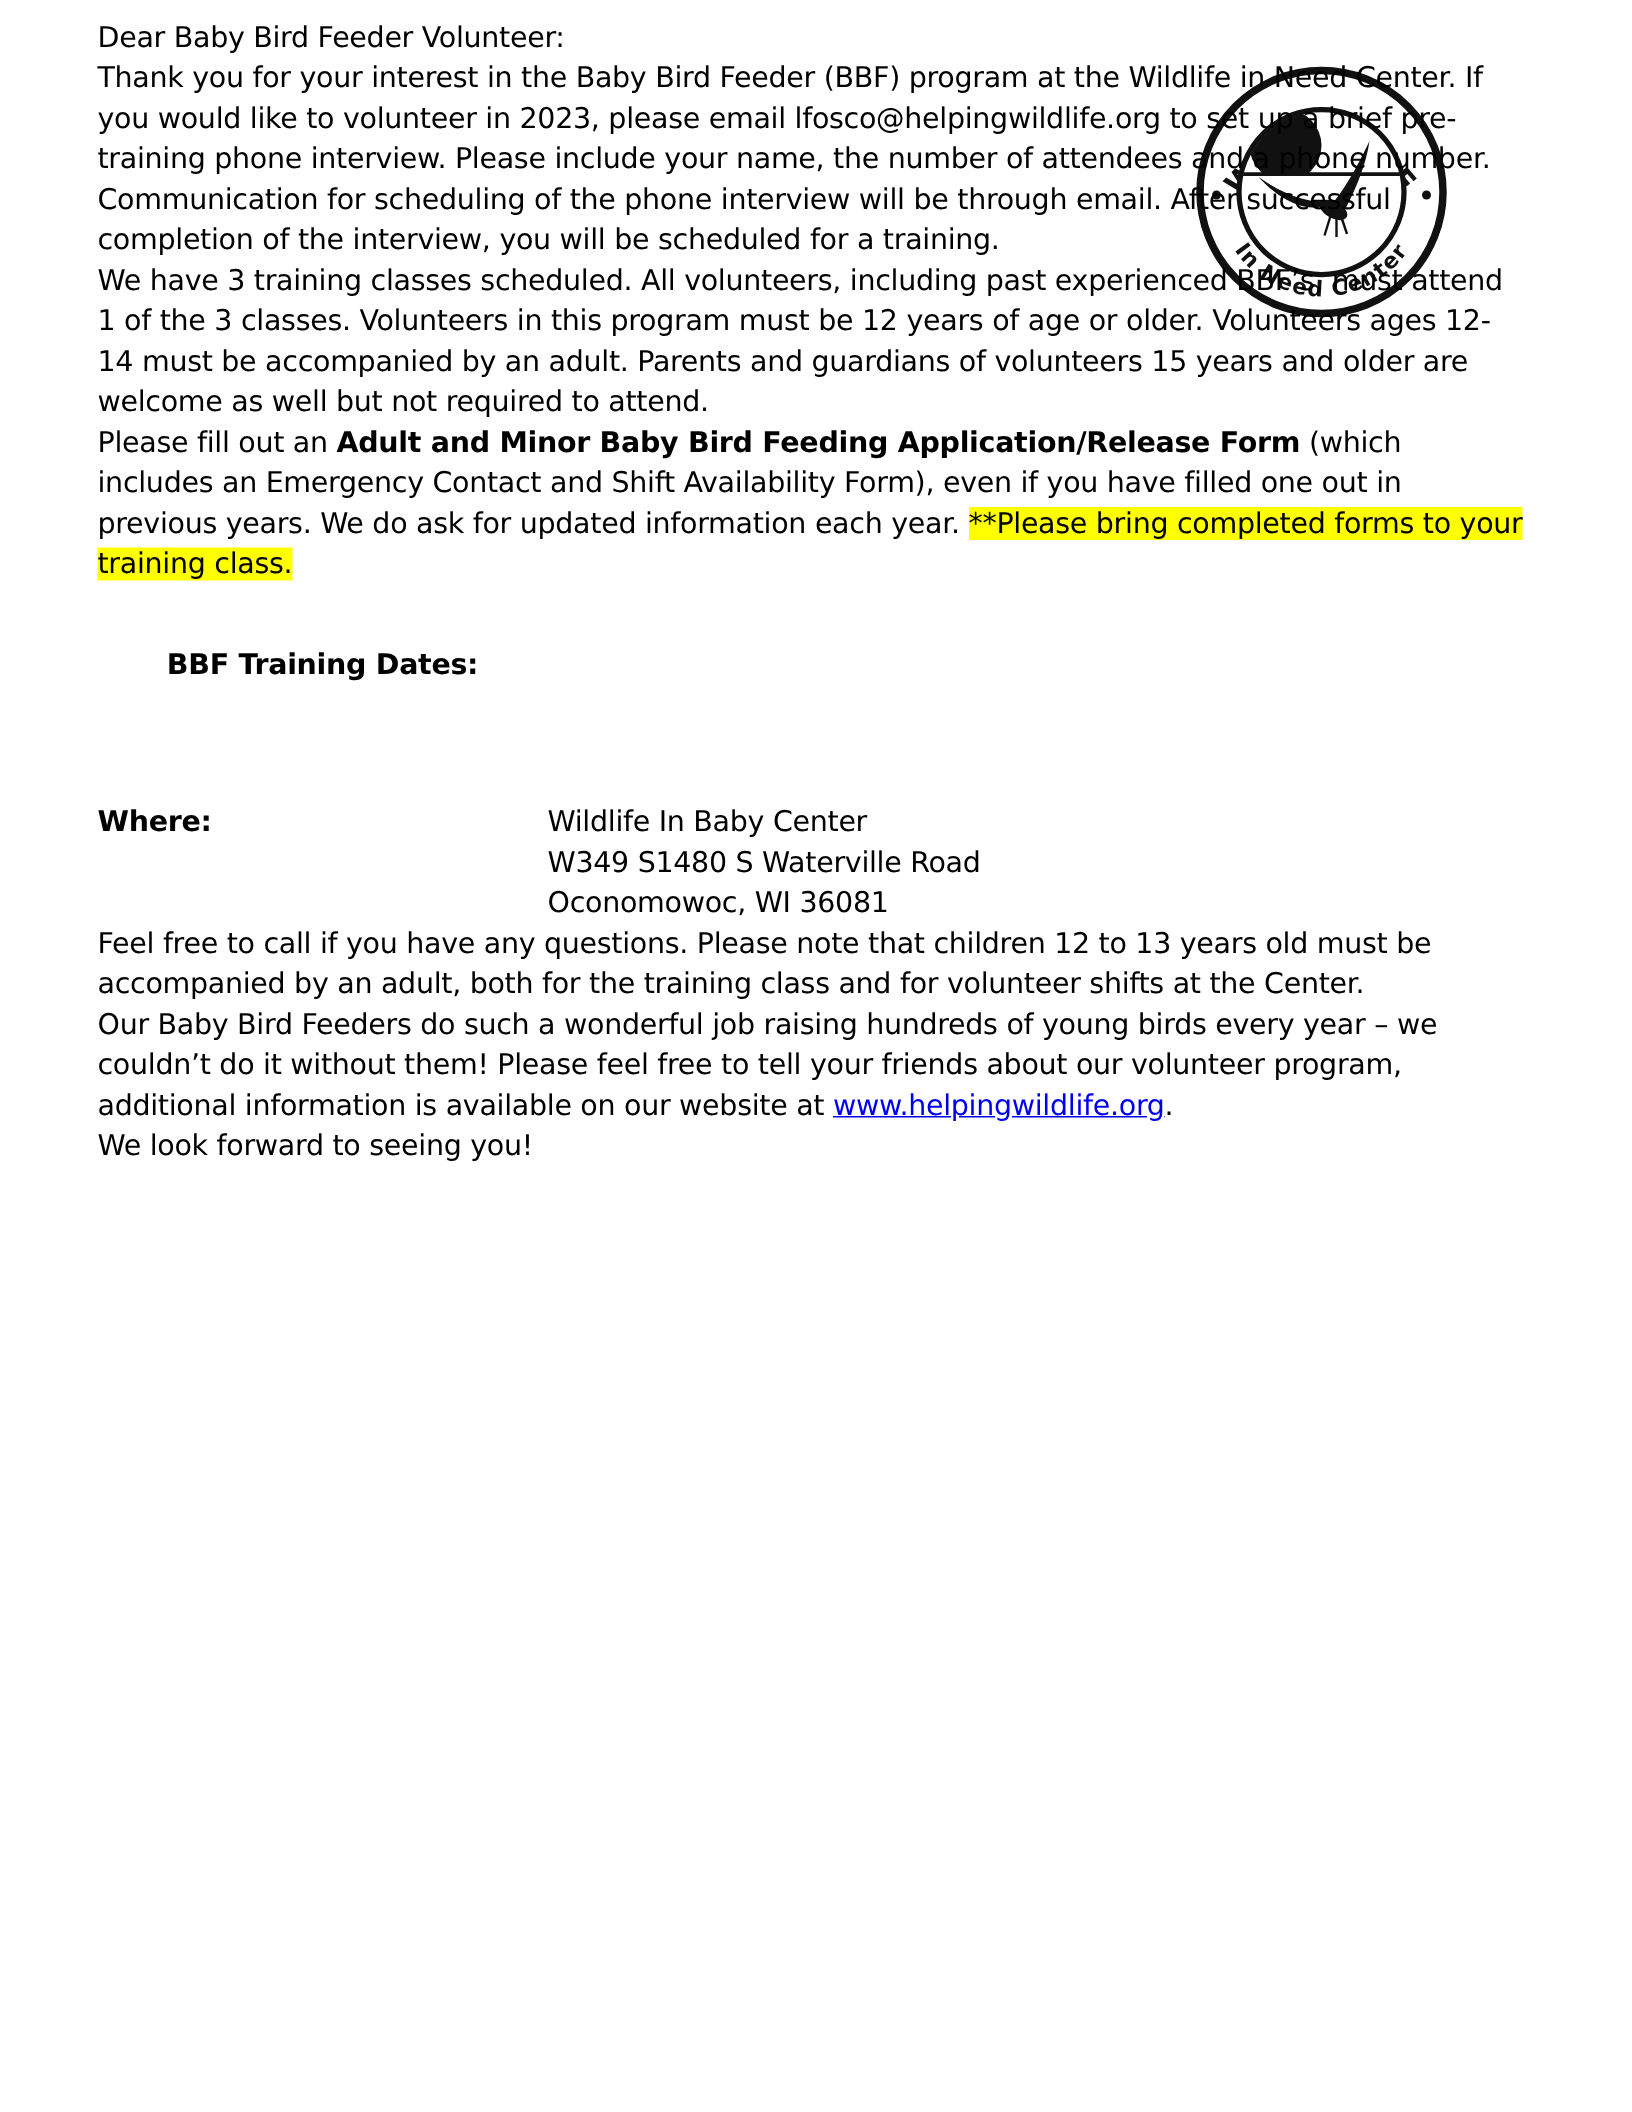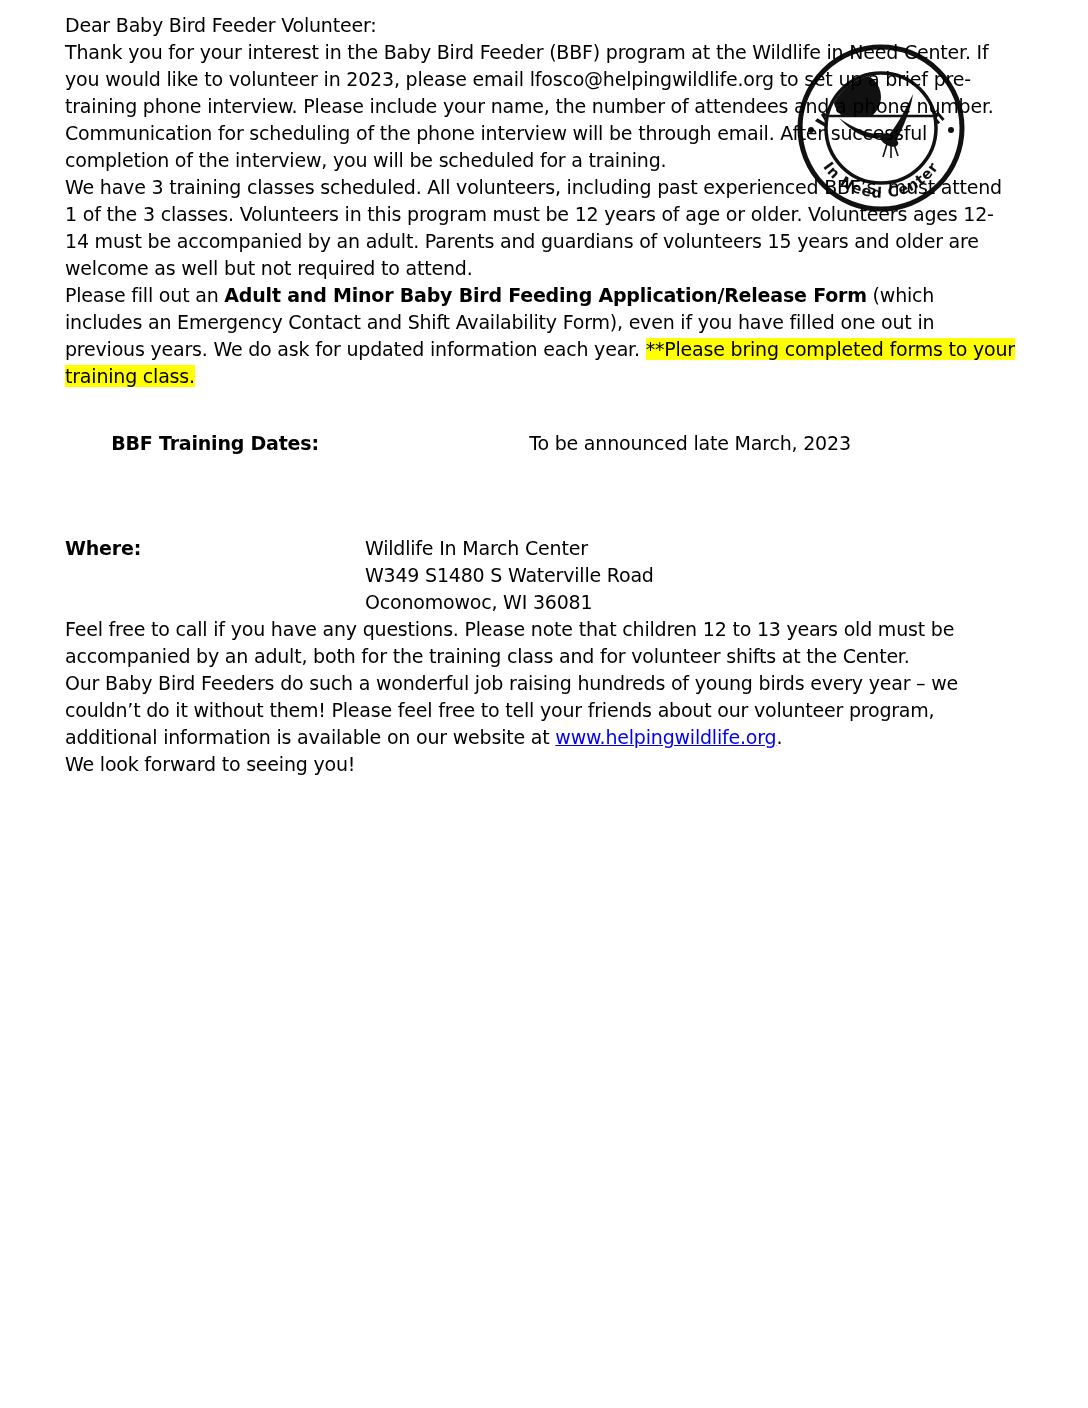--- a/index.html
+++ b/index.html
@@ -110,29 +110,26 @@
     <p class="salutation">Dear Baby Bird Feeder Volunteer:</p>
 
     <p class="para"><span class="run-normal">Thank you for your interest in the Baby Bird Feeder (BBF) program at the Wildlife in Need Center. If you would like to volunteer in 2023, please email lfosco@helpingwildlife.org to set up a brief pre-training phone interview. Please include your name, the number of attendees and a phone number. Communication for scheduling of the phone interview will be through email. After successful completion of the interview, you will be scheduled for a training.</span></p>
 
     <p class="para"><span class="run-normal">We have 3 training classes scheduled. All volunteers, including past experienced BBF’s, must attend 1 of the 3 classes. Volunteers in this program must be 12 years of age or older. Volunteers ages 12-14 must be accompanied by an adult. Parents and guardians of volunteers 15 years and older are welcome as well but not required to attend.</span></p>
 
     <p class="para"><span class="run-normal">Please fill out an </span><span class="run-bold">Adult and Minor Baby Bird Feeding Application/Release Form</span><span class="run-normal"> (which includes an Emergency Contact and Shift Availability Form), even if you have filled one out in previous years. We do ask for updated information each year. </span><span class="run-highlight">**Please bring completed forms to your training class.</span></p>
 
     <div class="schedule-row row-dates">
       <div class="schedule-label">BBF Training Dates:</div>
-      <div class="schedule-value">
-          <div>To be announced late March, 2023</div>
-        </div>
     </div>
 
     <div class="schedule-row row-where">
       <div class="schedule-label">Where:</div>
       <div class="schedule-value">
-          <div>Wildlife In March Center</div>
+          <div>Wildlife In Baby Center</div>
           <div>W349 S1480 S Waterville Road</div>
           <div>Oconomowoc, WI 36081</div>
         </div>
     </div>
 
     <p class="para para-questions"><span class="run-normal">Feel free to call if you have any questions. Please note that children 12 to 13 years old must be accompanied by an adult, both for the training class and for volunteer shifts at the Center.</span></p>
 
     <p class="para"><span class="run-normal">Our Baby Bird Feeders do such a wonderful job raising hundreds of young birds every year – we couldn’t do it without them!  Please feel free to tell your friends about our volunteer program, additional information is available on our website at </span><a class="run-link" href="#">www.helpingwildlife.org</a><span class="run-normal">.</span></p>
 
     <p class="para closing">We look forward to seeing you!</p>

